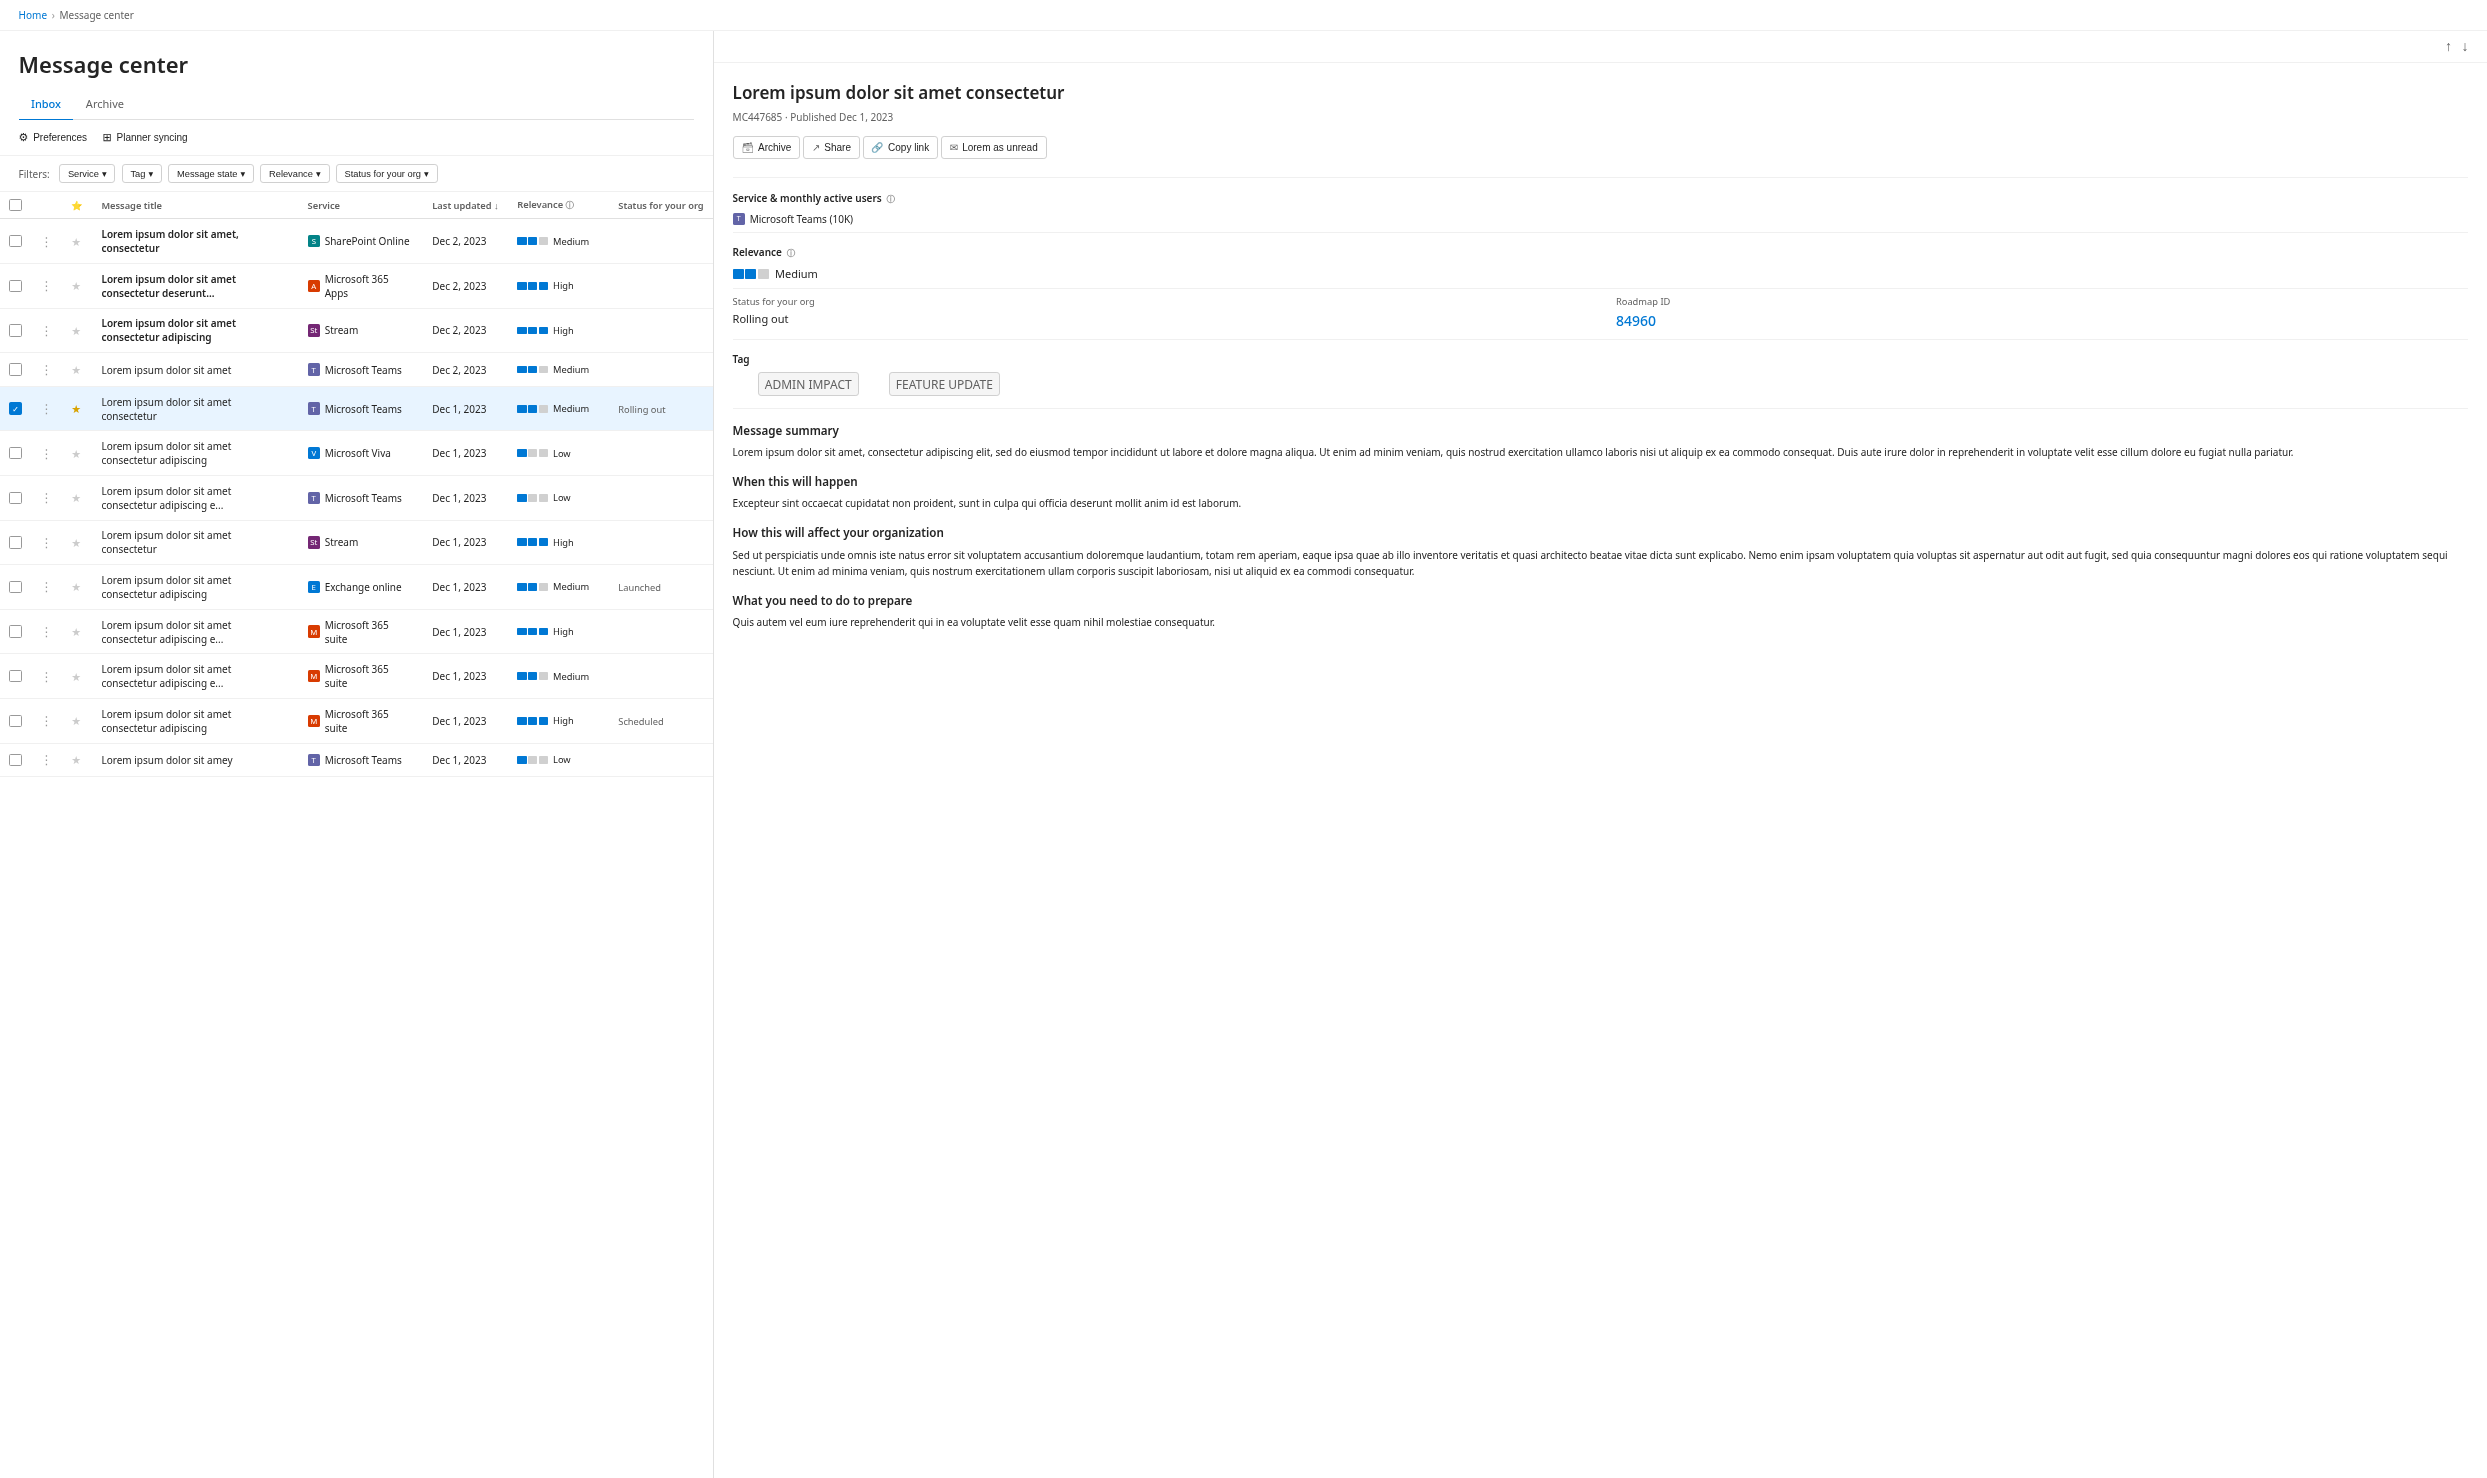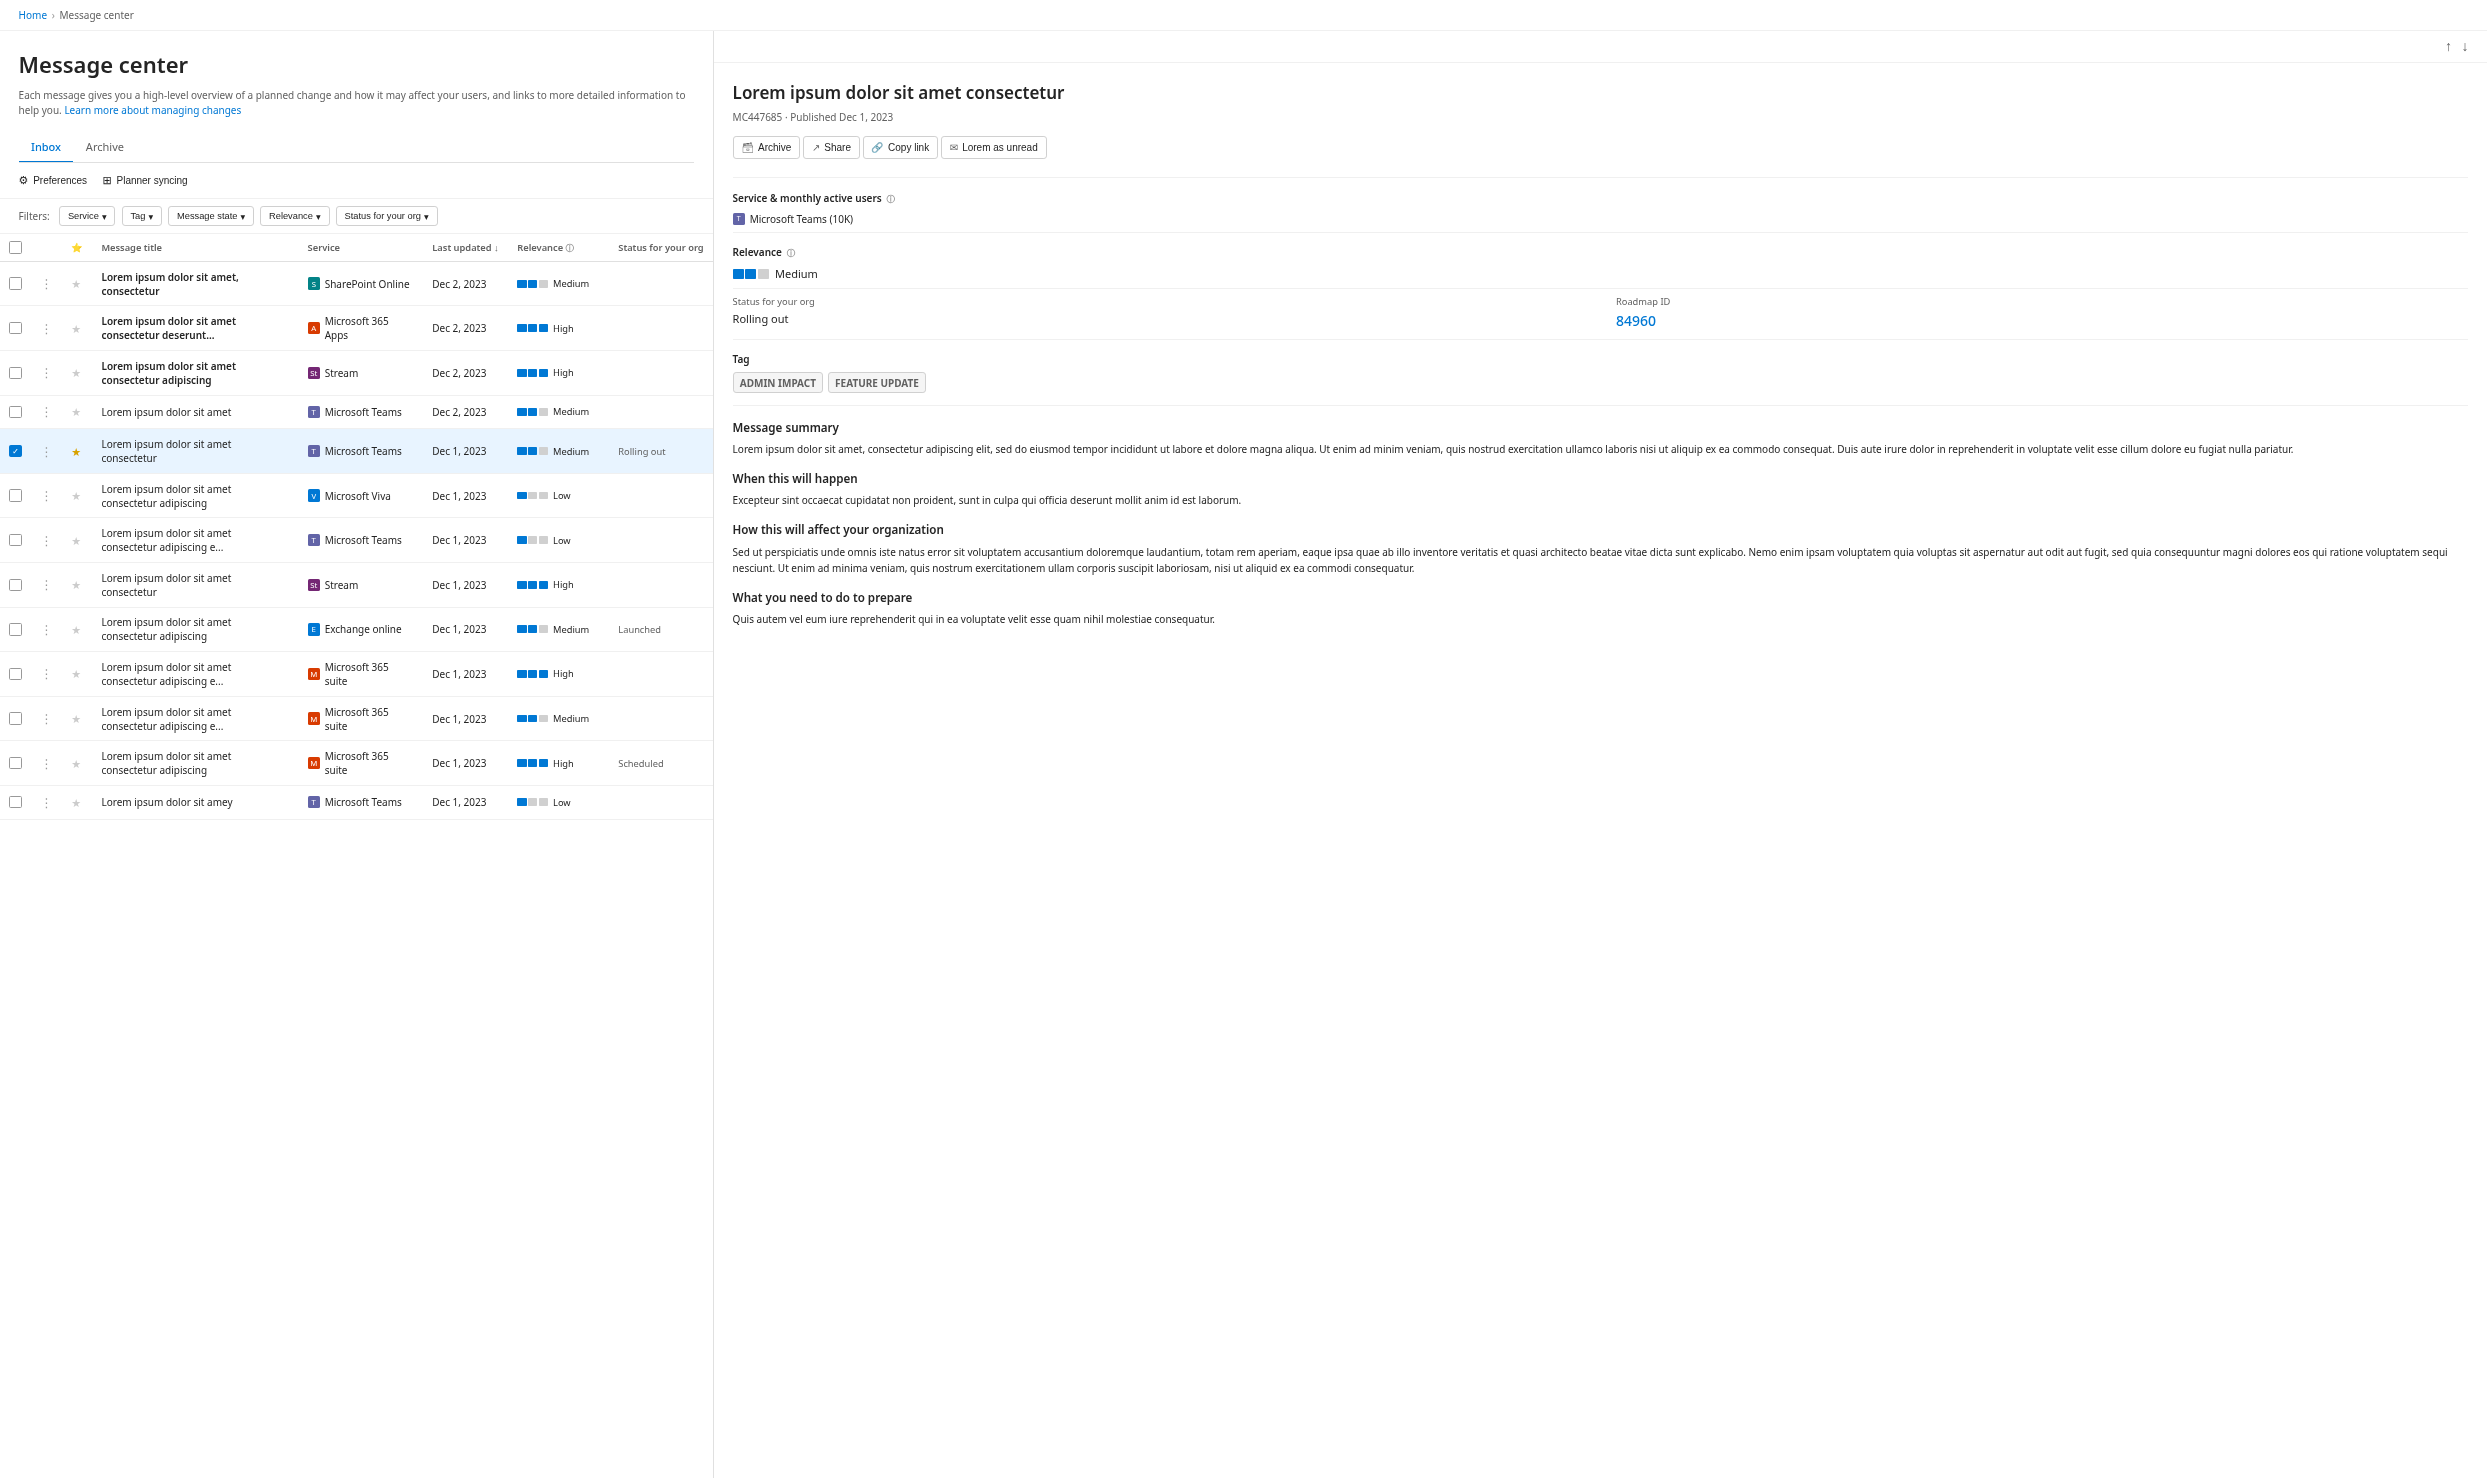--- a/index.html
+++ b/index.html
@@ -90,21 +90,21 @@
     .relevance-detail-bars { display: flex; gap: 1.6px; }
     .rel-seg { width: 11px; height: 9.3px; border-radius: 0.8px; }
 
     .two-col { display: flex; gap: 31px; margin-bottom: 9.3px; }
     .col-block { flex: 1; }
     .col-block-label { font-size: 9.3px; color: #616161; margin-bottom: 3.1px; }
     .col-block-val { font-size: 14px; color: #0078d4; font-weight: 500; cursor: pointer; }
     .col-block-val-text { font-size: 11px; color: #242424; }
 
     .tag-row { display: flex; gap: 4.7px; flex-wrap: wrap; margin-bottom: 12.4px; }
-    .tag-chip { border: 0.8px solid #d0d0d0; border-radius: 3.1px; padding: 2.3px 6.2px; font-size: 10px; font-weight: 700; color: #616161; background: #f5f5f5; }
+    .tag-chip { border: 0.8px solid #d0d0d0; border-radius: 3.1px; padding: 2.3px 6.2px; font-size: 12px; font-weight: 400; color: #616161; background: #f5f5f5; margin-left: 25px; }
 
     .section-heading { font-size: 11.6px; font-weight: 600; color: #242424; margin: 14px 0 6.2px 0; }
     .section-text { font-size: 10px; color: #242424; line-height: 1.6; margin-bottom: 9.3px; }
 
     .divider { height: 0.8px; background: #f0f0f0; margin: 6.2px 0; }
 
     ::-webkit-scrollbar { width: 4.7px; }
     ::-webkit-scrollbar-track { background: #f5f5f5; }
     ::-webkit-scrollbar-thumb { background: #ccc; border-radius: 2.3px; }
   </style>
@@ -115,24 +115,20 @@
   <a href="#">Home</a>
   <span class="breadcrumb-sep">›</span>
   <span>Message center</span>
 </div>
 
 <div class="main-layout">
 
   <div class="left-panel">
     <div class="left-header">
       <h1 class="page-title">Message center</h1>
-      <p class="page-desc">
-        <span>Each message gives you a high-level overview of a planned change and how it may affect your users, and links to more detailed information to help you.</span>
-        <a href="#">Learn more about managing changes</a>
-      </p>
     </div>
 
     <div class="tabs">
       <div class="tab active">Inbox</div>
       <div class="tab">Archive</div>
     </div>
 
     <div class="toolbar">
       <button class="toolbar-btn">
         <span class="gear-icon">⚙</span>

